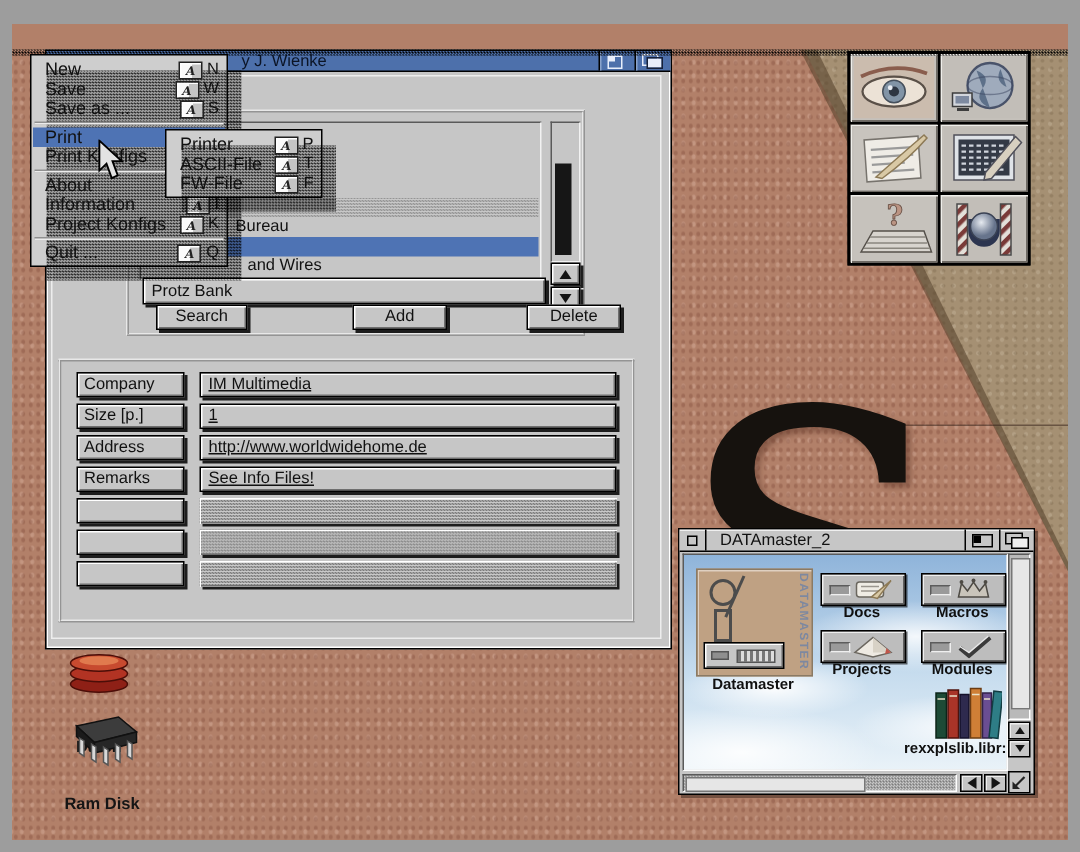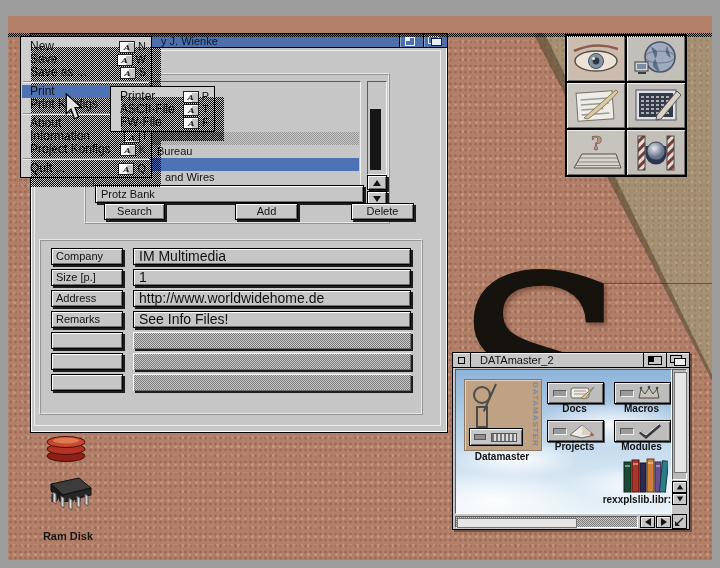--- a/index.html
+++ b/index.html
@@ -63,21 +63,21 @@
   .tri-up{width:0;height:0;border-left:4px solid transparent;border-right:4px solid transparent;border-bottom:6px solid #141414;}
   .tri-dn{width:0;height:0;border-left:4px solid transparent;border-right:4px solid transparent;border-top:6px solid #141414;}
   .tri-l{width:0;height:0;border-top:4px solid transparent;border-bottom:4px solid transparent;border-right:6px solid #141414;}
   .tri-r{width:0;height:0;border-top:4px solid transparent;border-bottom:4px solid transparent;border-left:6px solid #141414;}
   #namefield{position:absolute;left:9px;top:110px;width:262px;height:16px;font-size:11px;line-height:16px;padding-left:5px;color:#111;}
   .pbtn{position:absolute;top:128px;height:15px;font-size:11px;text-align:center;line-height:15px;color:#111;}
 
   #formpanel{position:absolute;left:8px;top:205px;width:384px;height:176px;box-sizing:border-box;padding:7px 10px;display:flex;flex-direction:column;gap:4px;}
   .frow{display:flex;gap:10px;height:17px;flex:none;}
   .flabel{width:72px;flex:none;font-size:11px;line-height:15px;padding-left:4px;color:#111;box-sizing:border-box;}
-  .ffield{flex:1;font-size:14px;line-height:15px;padding-left:5px;color:#111;box-sizing:border-box;white-space:nowrap;overflow:hidden;}
+  .ffield{flex:1;font-size:11px;line-height:15px;padding-left:5px;color:#111;box-sizing:border-box;white-space:nowrap;overflow:hidden;text-decoration:underline;}
   .ffield.dis{box-shadow:inset 1px 1px 0 #fff,inset -1px -1px 0 #6e6e6e,2px 2px 0 rgba(10,10,10,.9);}
 
   
   .menupanel{position:absolute;background:#cecece;border:1px solid #000;font-size:12px;color:#111;padding:3px 0 2px 0;}
   .menupanel::after{content:"";position:absolute;left:10px;top:10px;width:100%;height:100%;z-index:-1;
     background:conic-gradient(#000 90deg,transparent 90deg 180deg,#000 180deg 270deg,transparent 270deg);background-size:2px 2px;}
   #projmenu{left:12px;top:20px;width:130px;z-index:50;}
   #printsub{left:102px;top:70px;width:103px;z-index:54;}
   .mi{position:relative;height:13px;line-height:13px;padding-left:8px;margin:0 1px;}
   .mi.hl{background:#4e73b4;}

